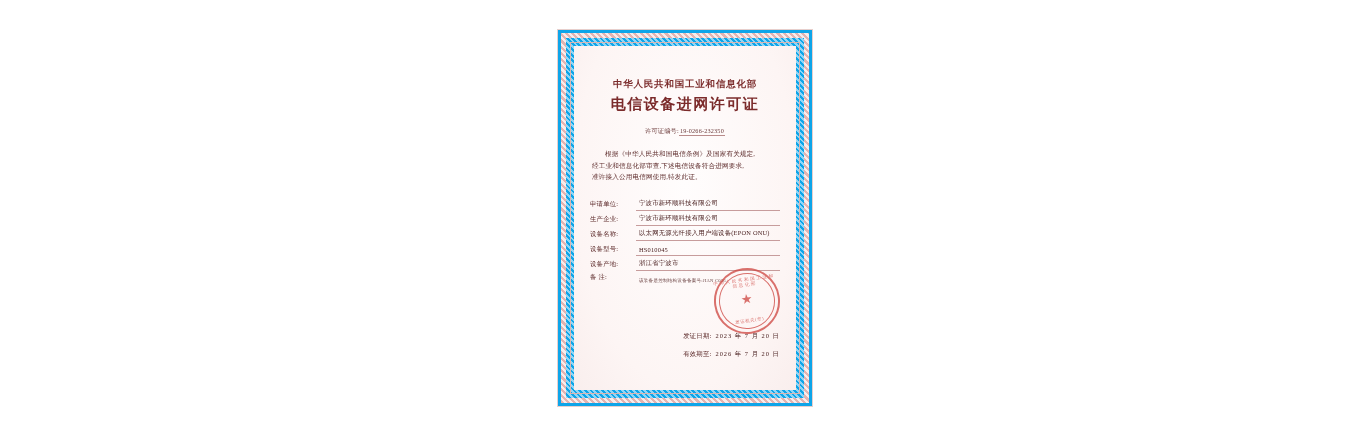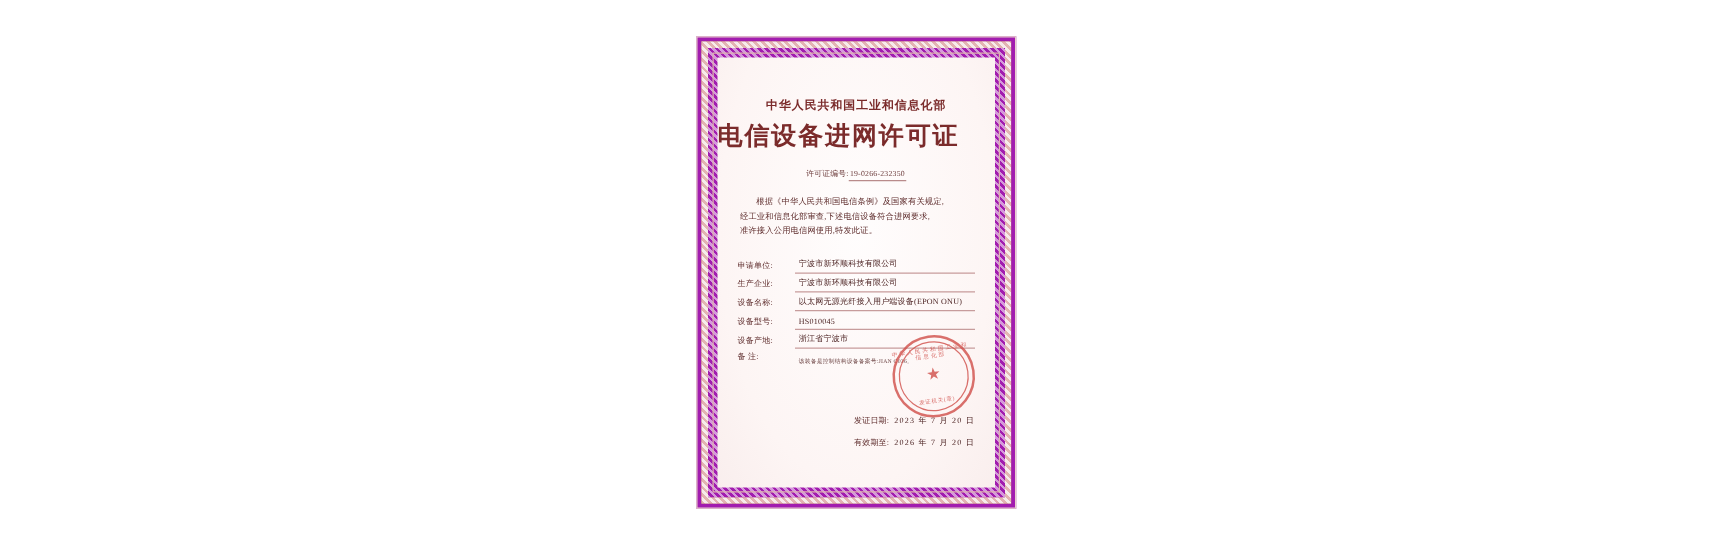--- a/index.html
+++ b/index.html
@@ -20,21 +20,21 @@
     background: #ffffff;
   }
 
   
   .certificate {
     position: absolute;
     left: 557px;
     top: 29px;
     width: 256px;
     height: 378px;
-    background: #a21caf;
+    background: #0ea5e9;
     box-sizing: border-box;
     border: 1px solid #e7cfcc;
   }
   
   .frame-outer {
     position: absolute;
     inset: 3px;
     border: 5px solid #c98c8c;
     box-sizing: border-box;
     background:
@@ -78,22 +78,22 @@
   .title-small {
     margin-top: 32px;
     text-align: center;
     font-size: 9.5px;
     letter-spacing: 0.8px;
     color: #7b2b2b;
     font-weight: bold;
   }
   .title-big {
     margin-top: 4px;
-    text-align: left;
-    font-size: 20px;
+    text-align: center;
+    font-size: 15px;
     letter-spacing: 1.5px;
     color: #7b2b2b;
     font-weight: bold;
   }
 
   .license-no {
     margin-top: 13px;
     text-align: center;
     font-size: 6.2px;
     color: #6b3a3a;

